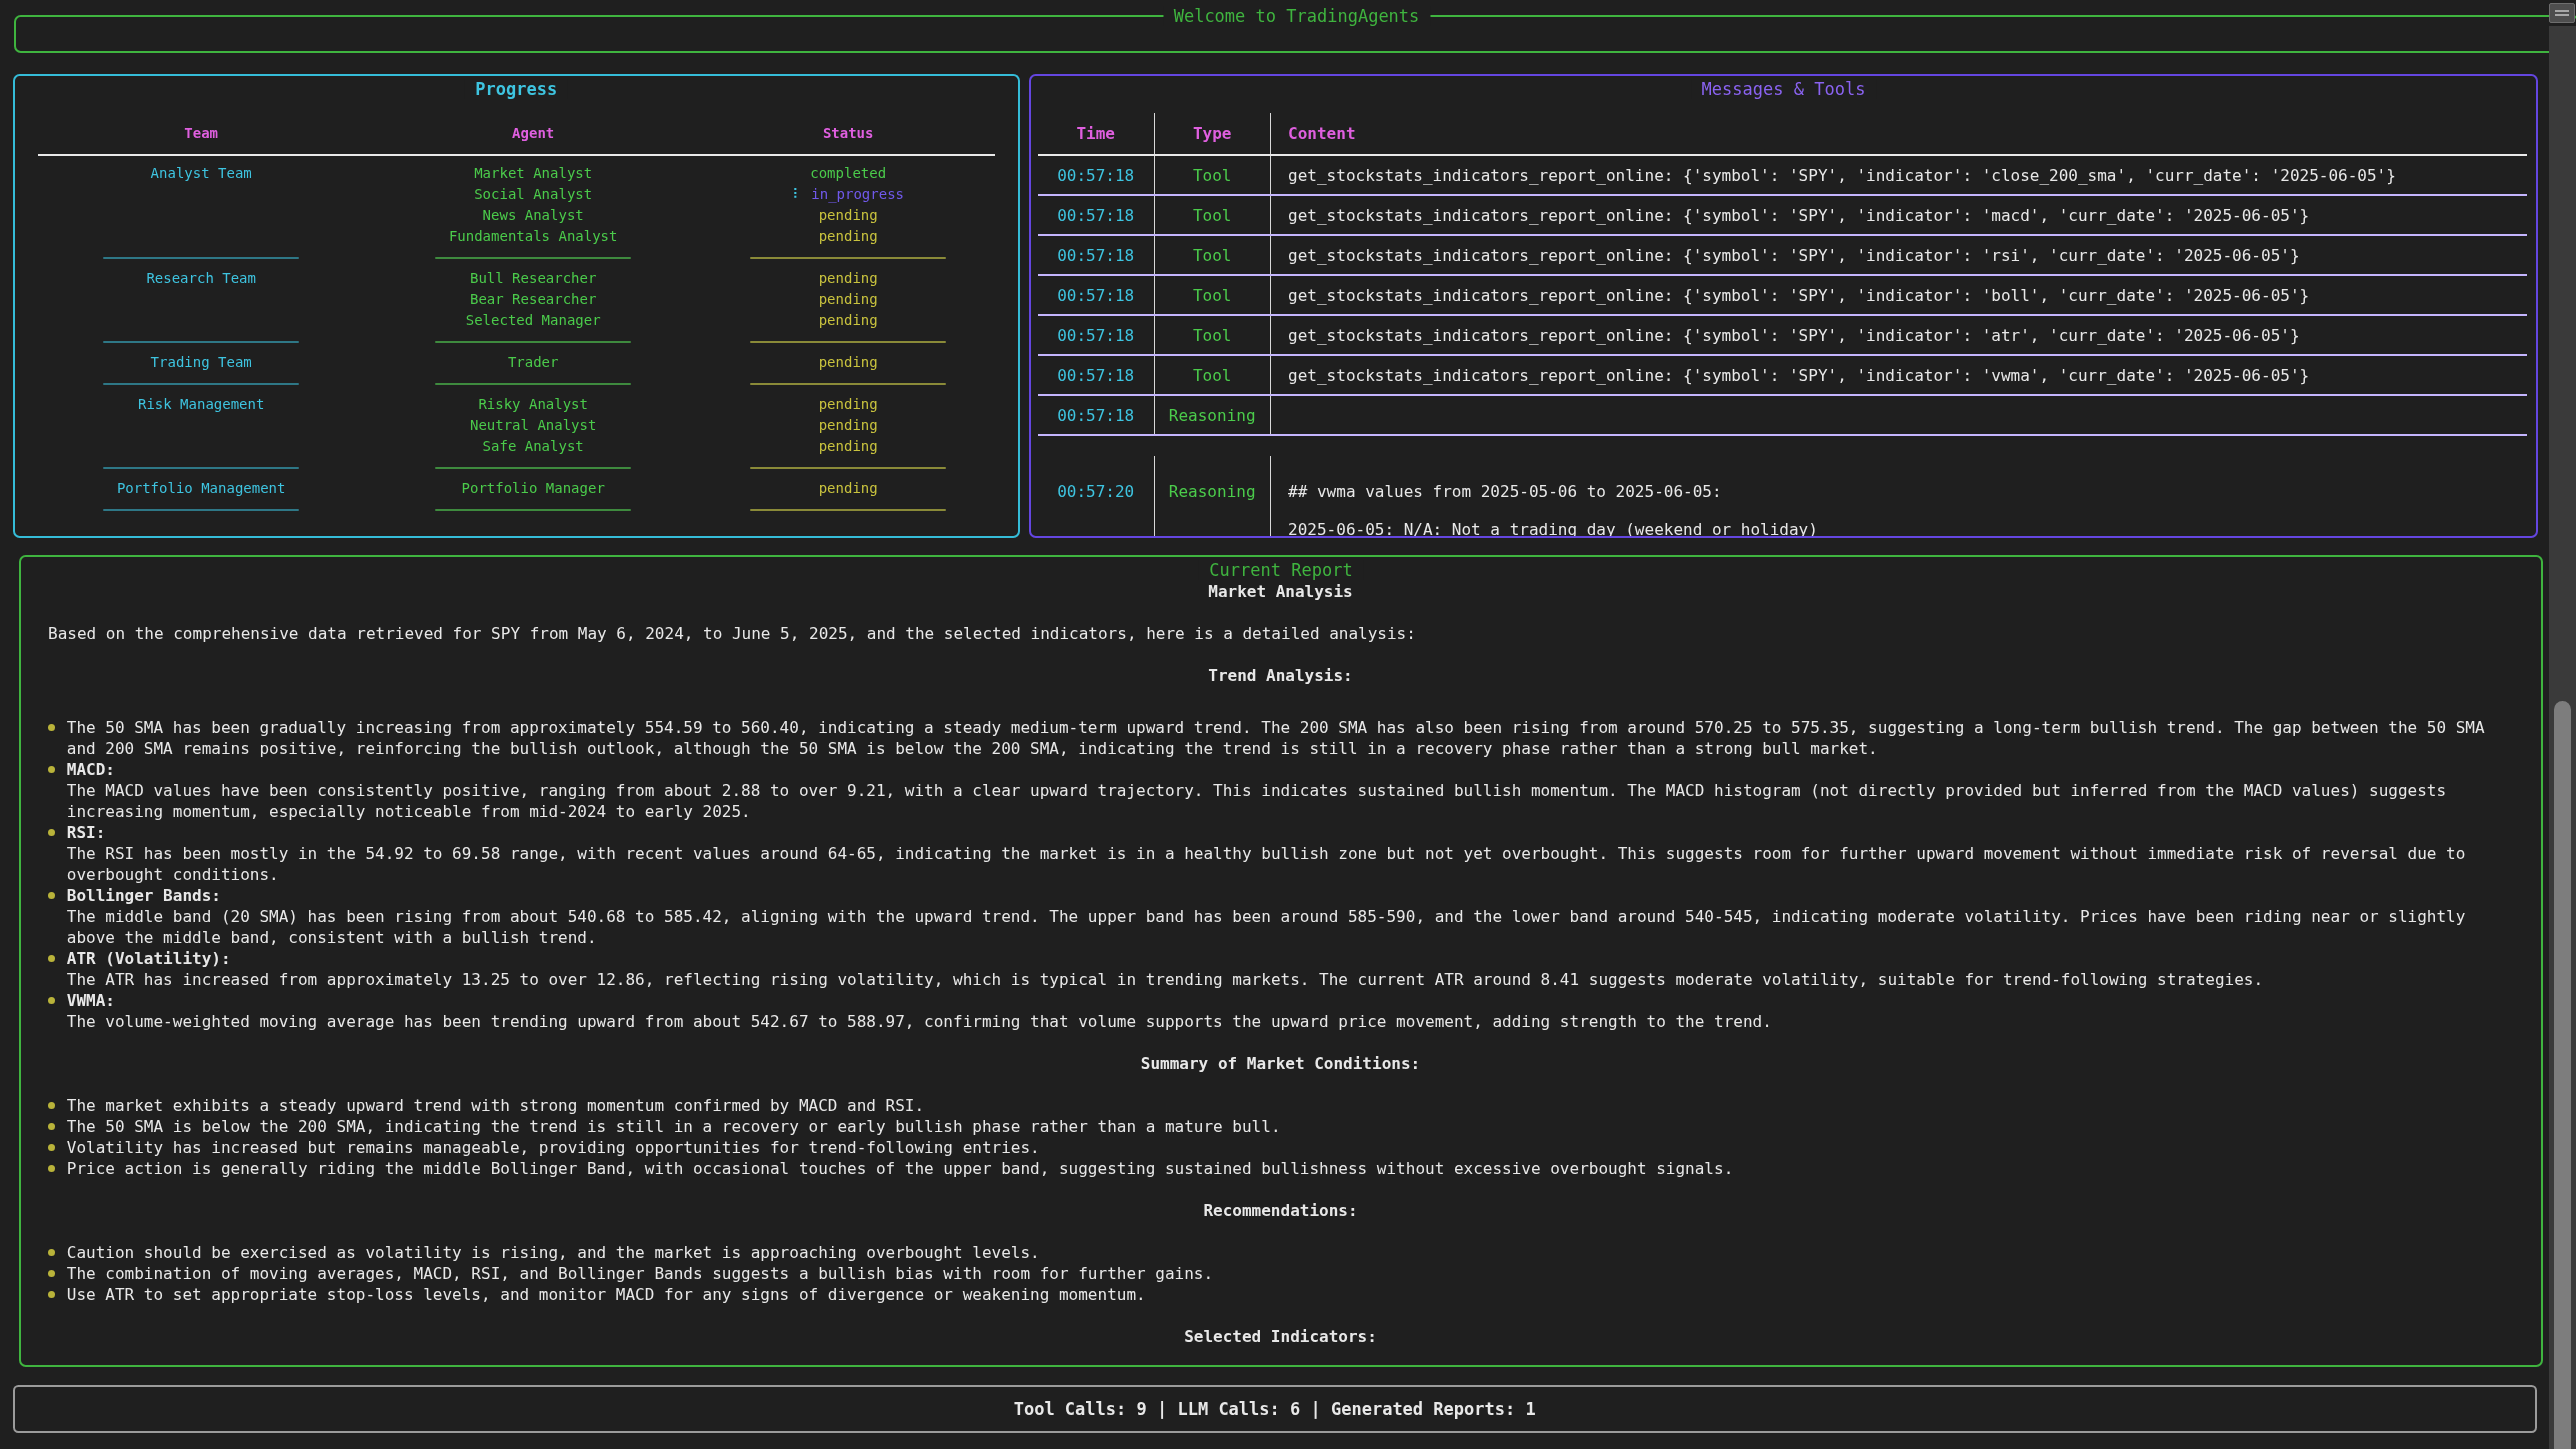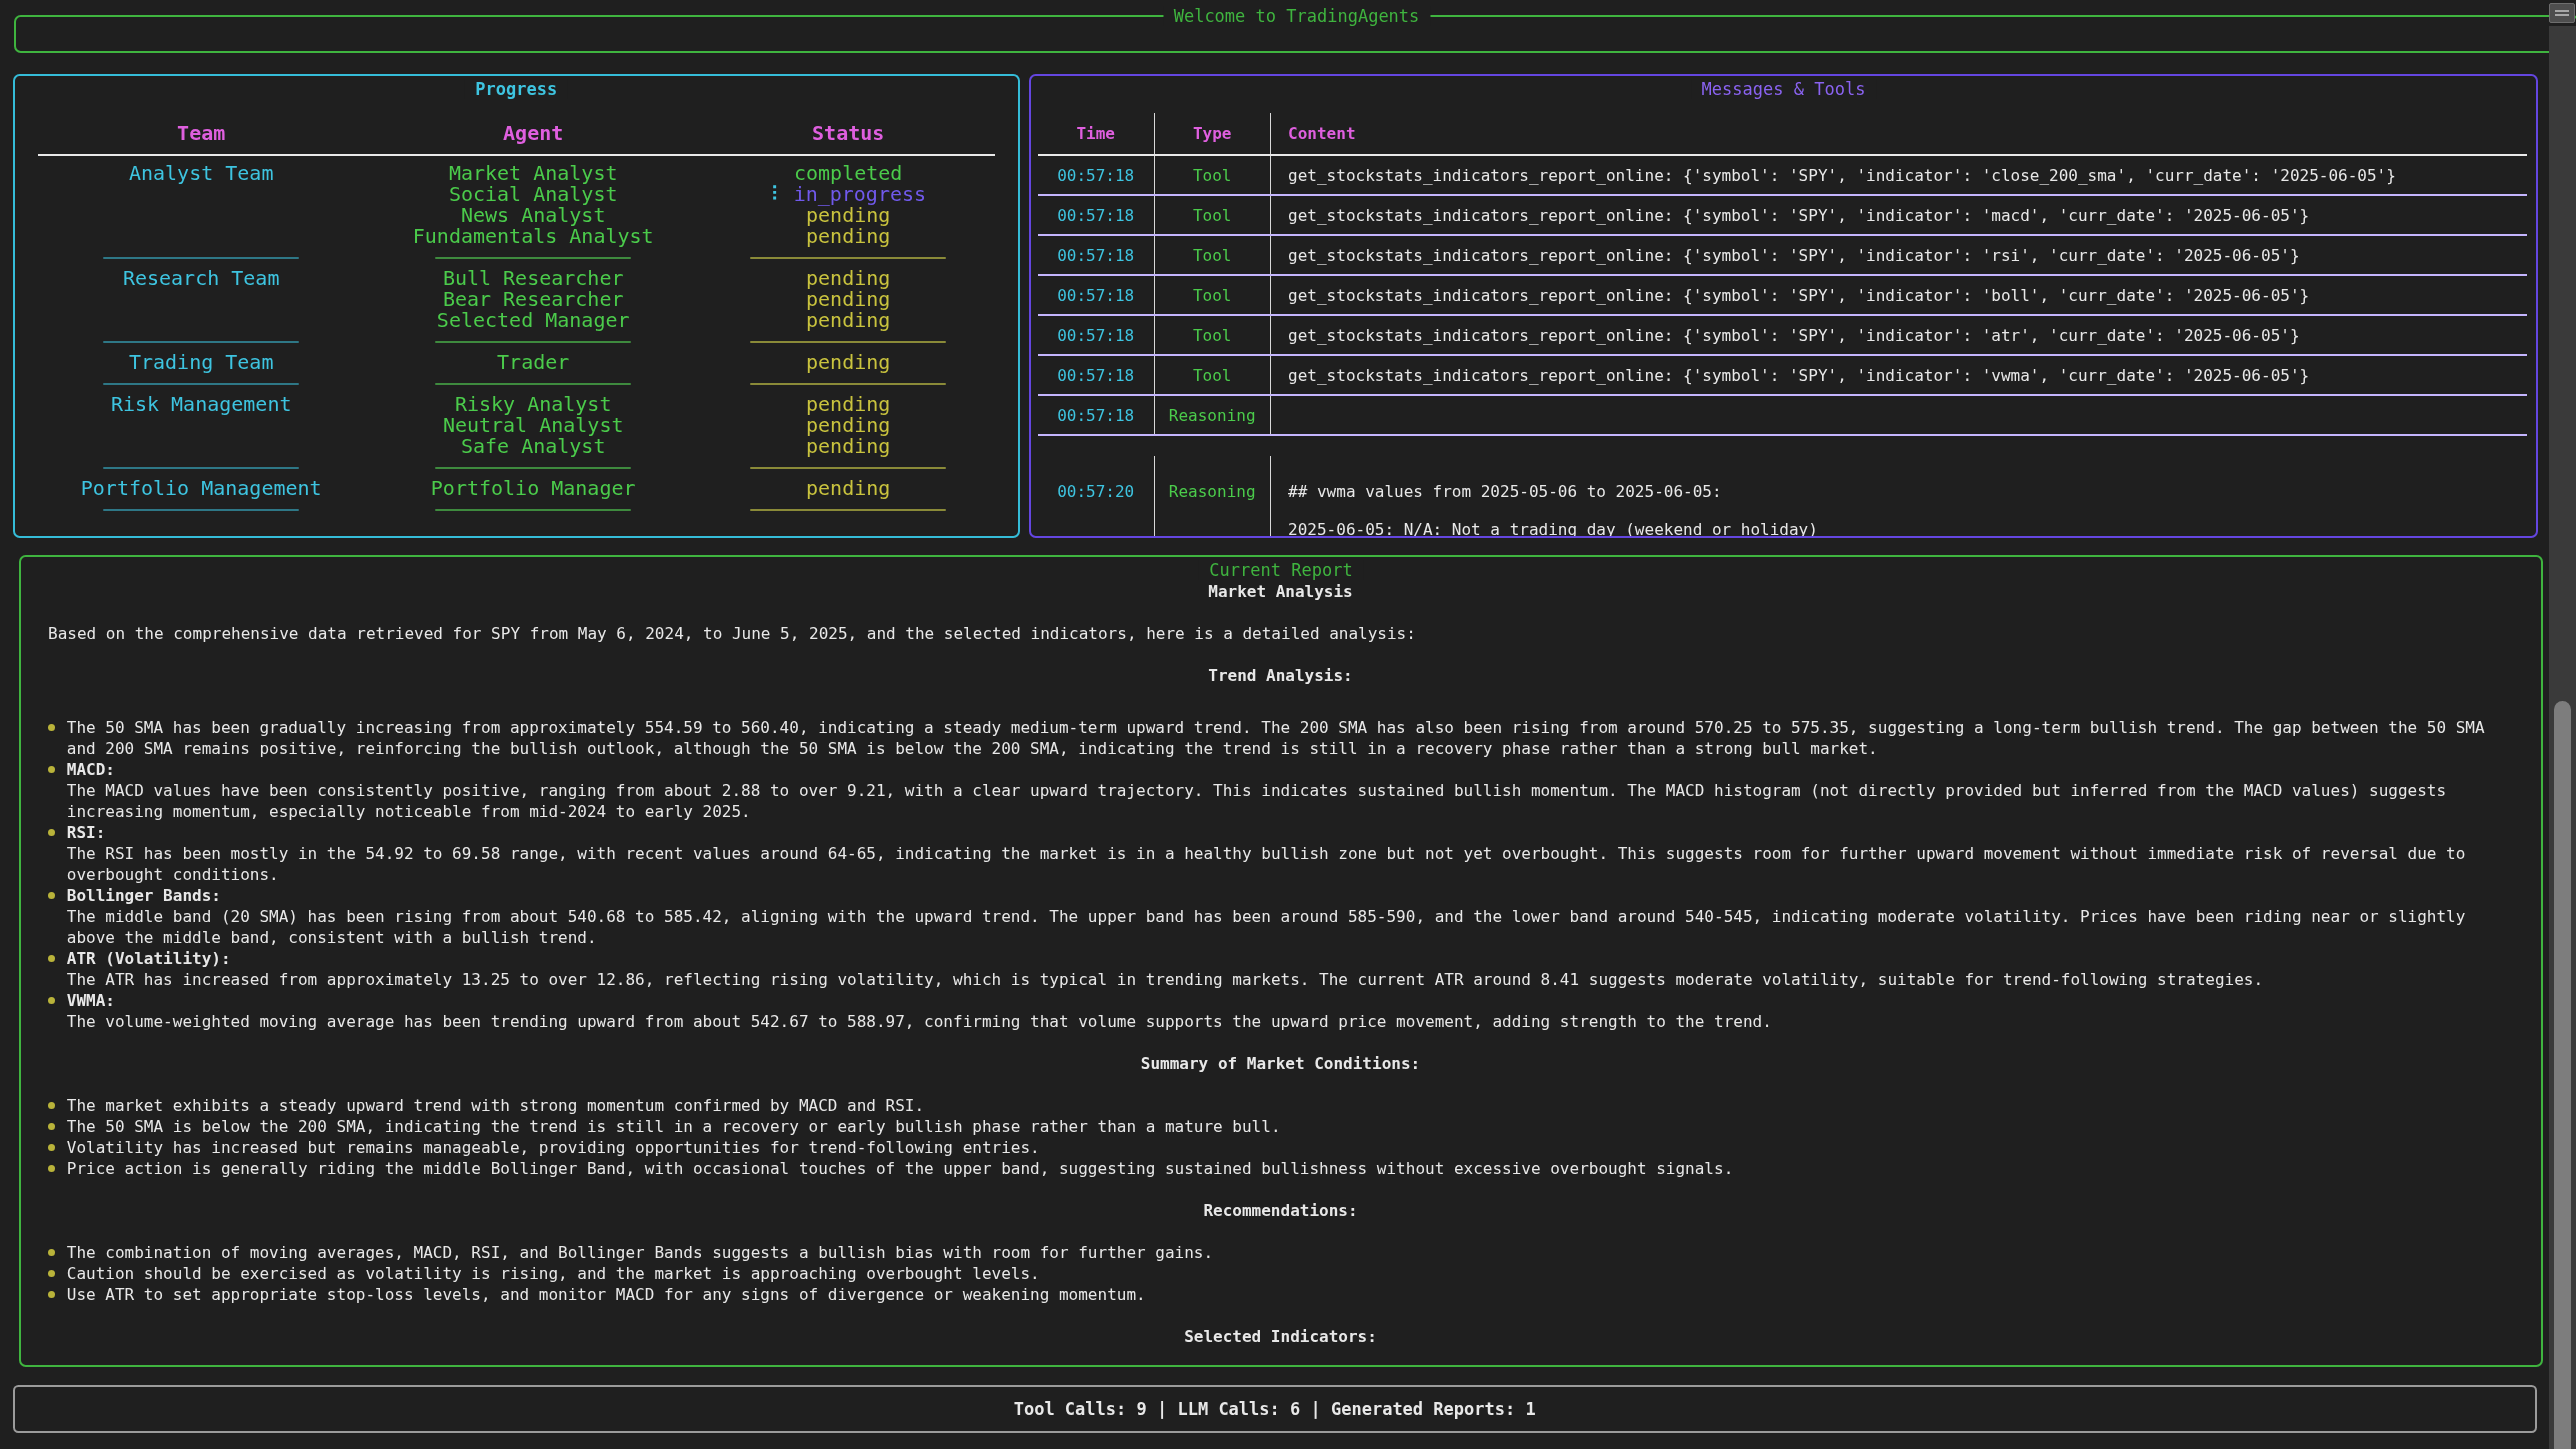--- a/index.html
+++ b/index.html
@@ -22,21 +22,21 @@
   .t-cyan  { color:var(--cyan);font-weight:bold; }
   .b-purple{ border-color:var(--purple_border); }
   .t-purple{ color:var(--purple_title); }
 
   
   #banner { left:14px; top:14.8px; width:2565px; height:38px; overflow:visible; }
   #banner .panel-title { top:-10.7px; }
 
   
   #progress { left:12.7px; top:74px; width:1007px; height:464px; }
-  .ptable { padding:47px 19px 0 19px; font-size:20px; line-height:21px; }
+  .ptable { padding:47px 19px 0 19px; font-size:14px; line-height:21px; }
   .pgrid { display:grid; grid-template-columns:335px 329px 1fr; text-align:center; }
   .phead { color:var(--magenta); font-weight:bold; }
   .hline { border-top:2px solid #e9e9e9; margin:10px 4px 7.4px 4px; }
   .team   { color:var(--cyan); }
   .agent  { color:var(--green_text); }
   .st-completed { color:var(--green_text); }
   .st-pending   { color:var(--yellow); }
   .st-progress  { color:var(--in_progress); }
   .spinner { color:var(--cyan); margin-right:8.7px; }
   .psep { height:21px; align-items:center; }
@@ -324,25 +324,25 @@
         <div class="bitem">
           <span class="dot"></span>
           <div class="bbody">Price action is generally riding the middle Bollinger Band, with occasional touches of the upper band, suggesting sustained bullishness without excessive overbought signals.</div>
         </div>
       </div>
 
       <div class="rep-center">Recommendations:</div>
       <div class="blist simple">
         <div class="bitem">
           <span class="dot"></span>
+          <div class="bbody">Caution should be exercised as volatility is rising, and the market is approaching overbought levels.</div>
+        </div>
+        <div class="bitem">
+          <span class="dot"></span>
           <div class="bbody">The combination of moving averages, MACD, RSI, and Bollinger Bands suggests a bullish bias with room for further gains.</div>
-        </div>
-        <div class="bitem">
-          <span class="dot"></span>
-          <div class="bbody">Caution should be exercised as volatility is rising, and the market is approaching overbought levels.</div>
         </div>
         <div class="bitem">
           <span class="dot"></span>
           <div class="bbody">Use ATR to set appropriate stop-loss levels, and monitor MACD for any signs of divergence or weakening momentum.</div>
         </div>
       </div>
 
       <div class="rep-center">Selected Indicators:</div>
     </div>
   </div>

